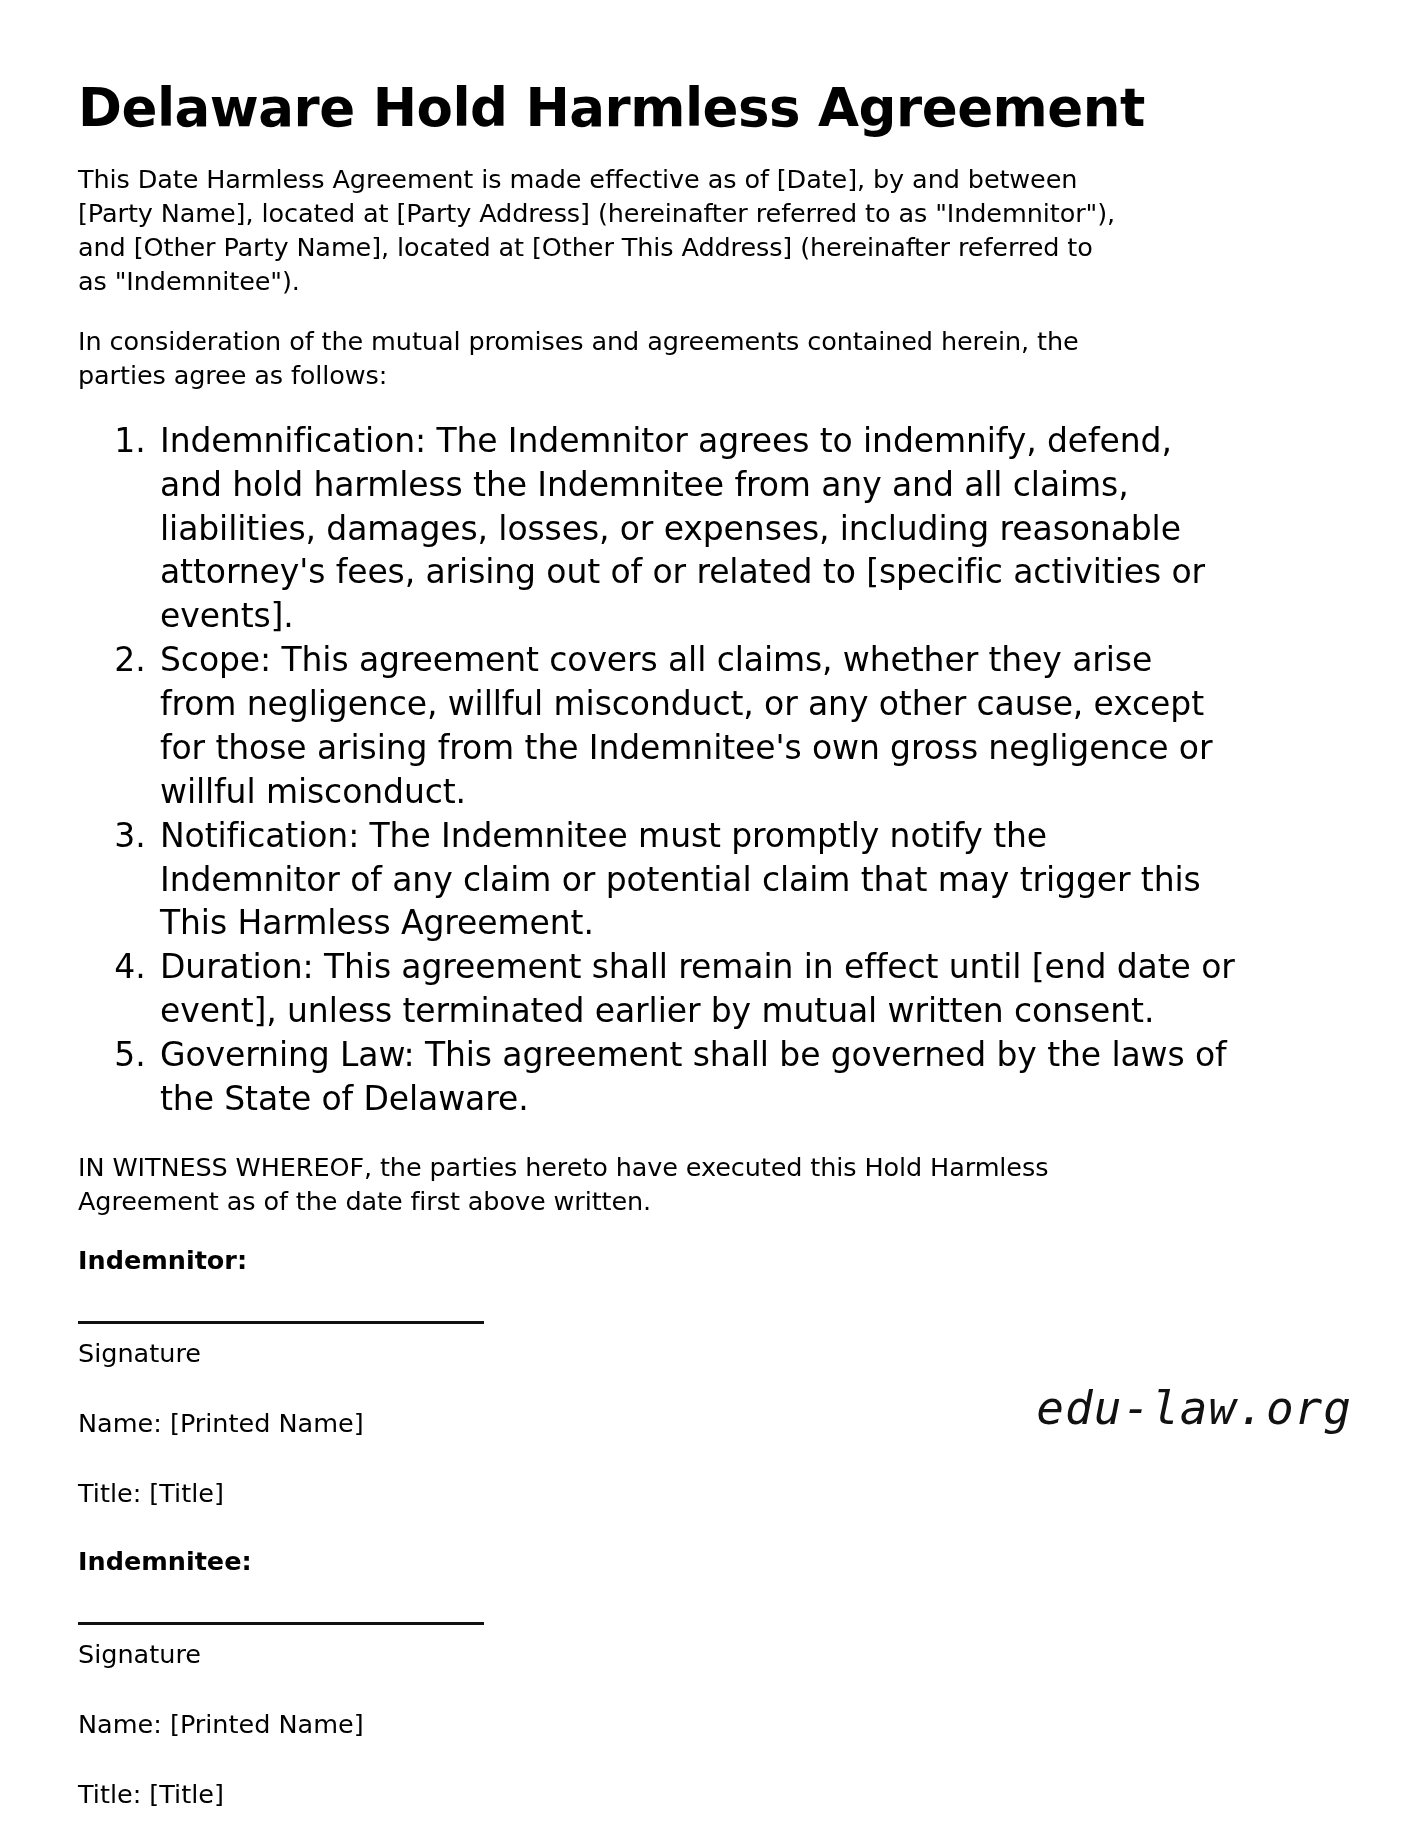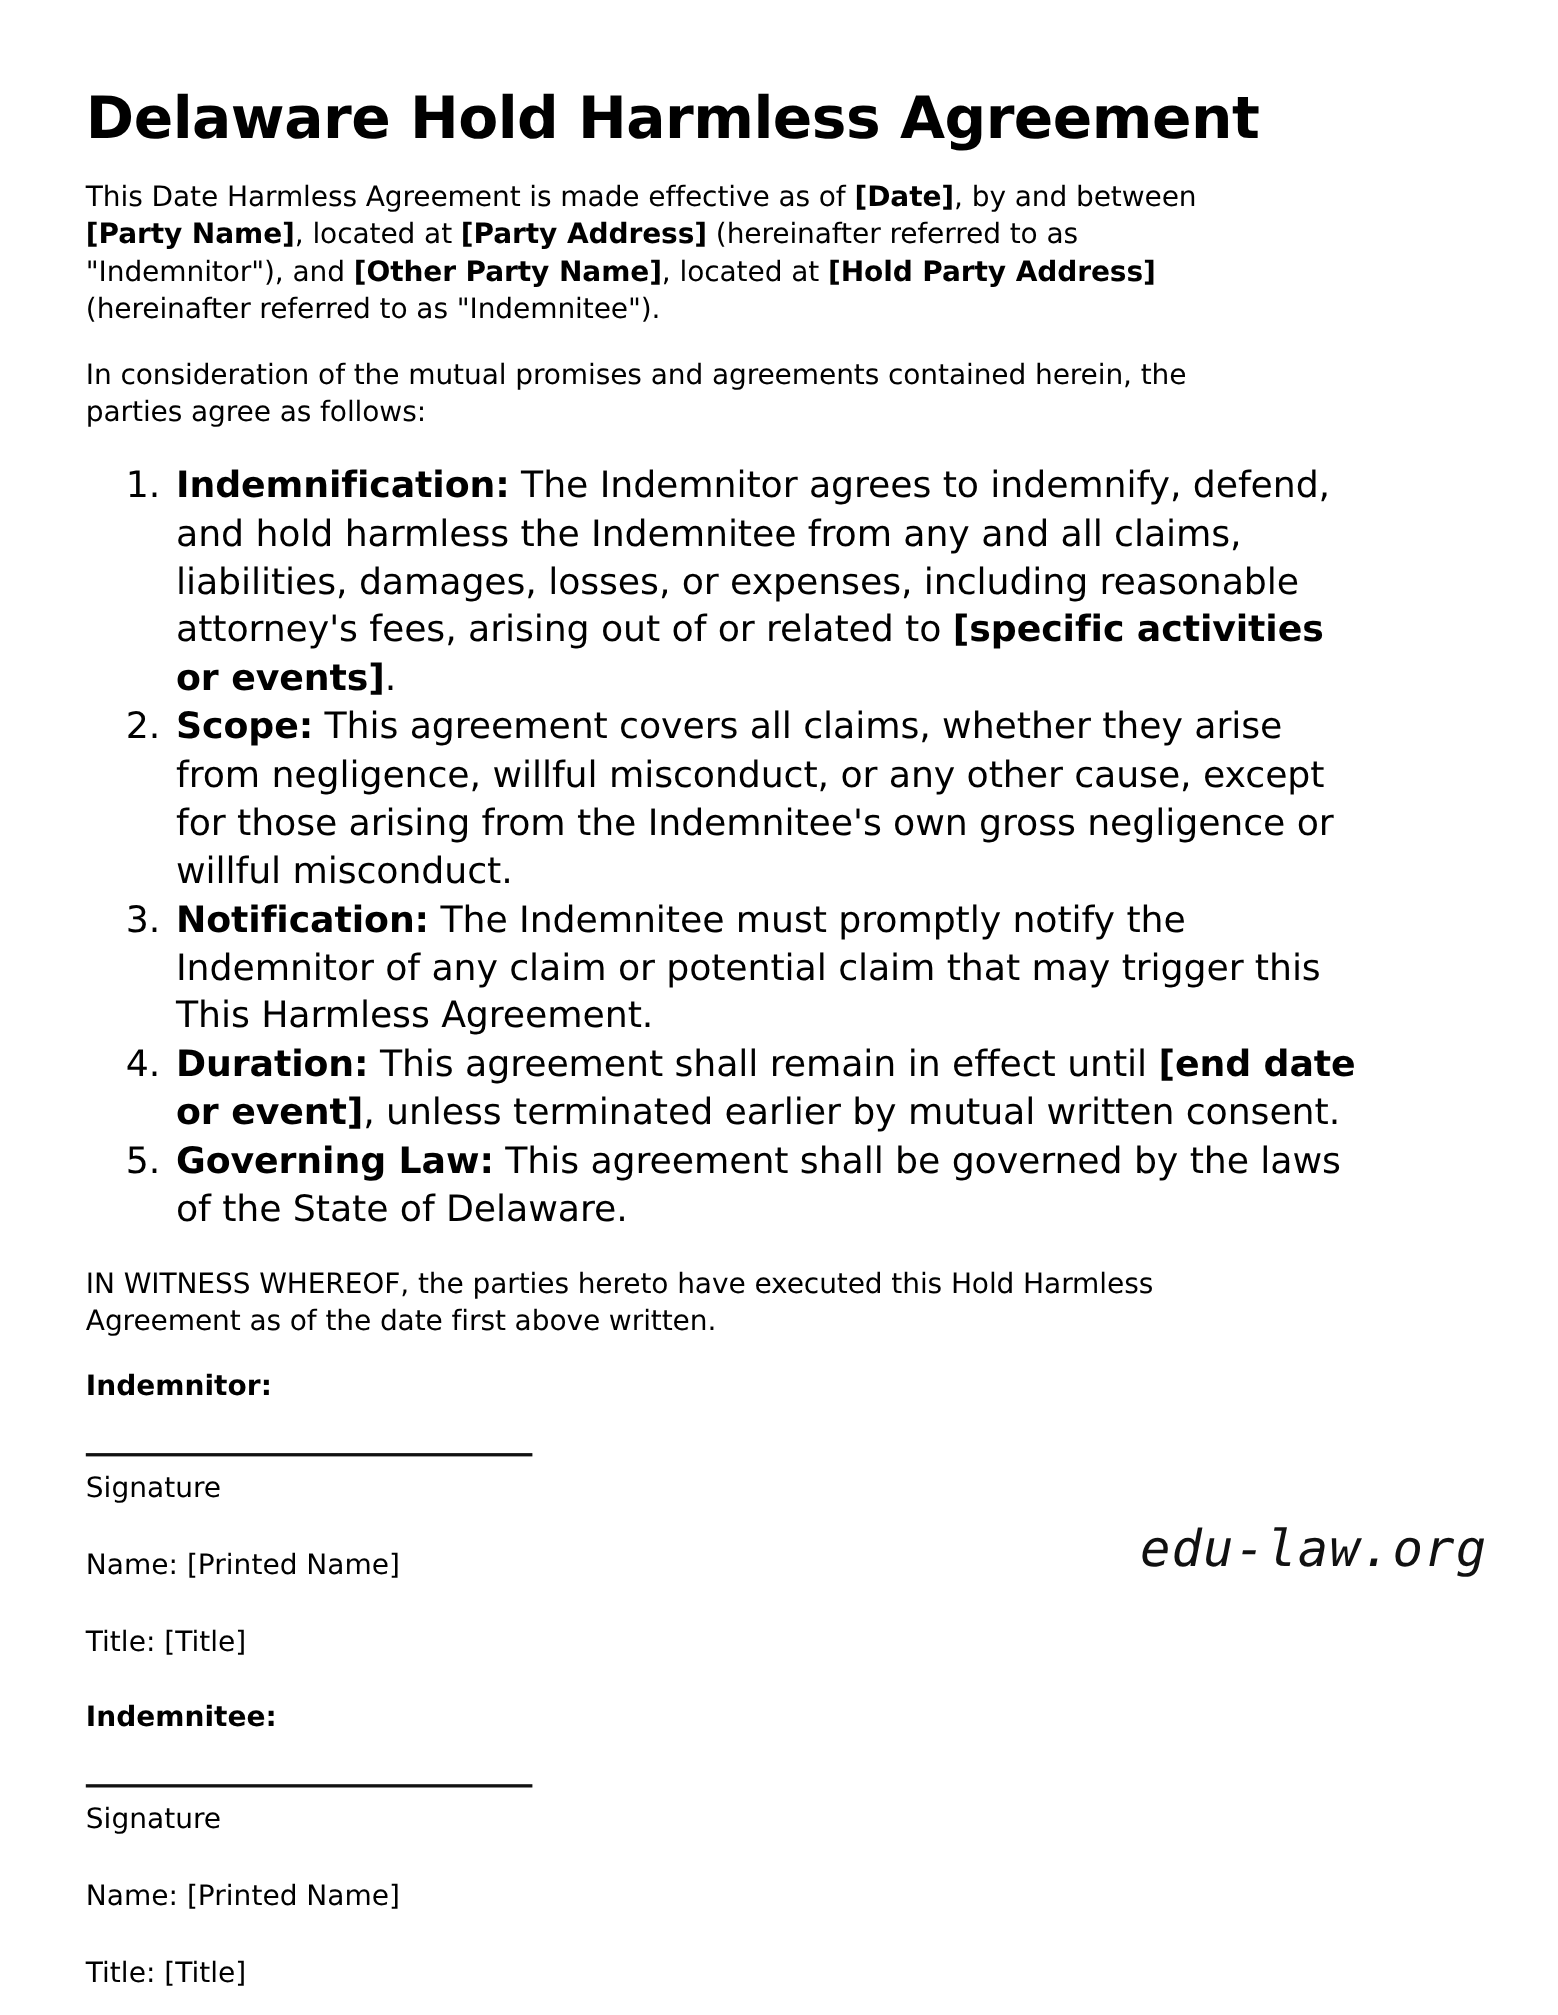--- a/index.html
+++ b/index.html
@@ -46,21 +46,21 @@
     line-height: 1.33;
     margin: 0 0 30px 0;
     padding-left: 78px;
     max-width: 1080px;
     letter-spacing: -0.1px;
   }
   ol.clauses > li {
     margin-bottom: 0px;
     padding-left: 4px;
   }
-  b, strong { font-weight: bold; }
+  b, strong { font-weight: normal; }
   .sig-block {
     margin-top: 6px;
   }
   .sig-heading {
     font-size: 25.5px;
     font-weight: bold;
     margin: 0 0 46px 0;
   }
   .sig-line {
     width: 406px;
@@ -86,21 +86,21 @@
     font-style: italic;
   }
 </style>
 </head>
 <body>
 
 <div class="page">
 
   <h1 class="doc-title">Delaware Hold Harmless Agreement</h1>
 
-  <p class="body-text"><span>This Date Harmless Agreement is made effective as of </span><b>[Date]</b><span>, by and between </span><b>[Party Name]</b><span>, located at </span><b>[Party Address]</b><span> (hereinafter referred to as "Indemnitor"), and </span><b>[Other Party Name]</b><span>, located at </span><b>[Hold Party Address]</b><span> (hereinafter referred to as "Indemnitee").</span></p>
+  <p class="body-text"><span>This Date Harmless Agreement is made effective as of </span><b>[Date]</b><span>, by and between </span><b>[Party Name]</b><span>, located at </span><b>[Party Address]</b><span> (hereinafter referred to as "Indemnitor"), and </span><b>[Other Party Name]</b><span>, located at </span><b>[Other This Address]</b><span> (hereinafter referred to as "Indemnitee").</span></p>
 
   <p class="body-text tight">In consideration of the mutual promises and agreements contained herein, the parties agree as follows:</p>
 
   <ol class="clauses">
       <li><b>Indemnification:</b><span> The Indemnitor agrees to indemnify, defend, and hold harmless the Indemnitee from any and all claims, liabilities, damages, losses, or expenses, including reasonable attorney's fees, arising out of or related to </span><b>[specific activities or events]</b><span>.</span></li>
       <li><b>Scope:</b><span> This agreement covers all claims, whether they arise from negligence, willful misconduct, or any other cause, except for those arising from the Indemnitee's own gross negligence or willful misconduct.</span></li>
       <li><b>Notification:</b><span> The Indemnitee must promptly notify the Indemnitor of any claim or potential claim that may trigger this This Harmless Agreement.</span></li>
       <li><b>Duration:</b><span> This agreement shall remain in effect until </span><b>[end date or event]</b><span>, unless terminated earlier by mutual written consent.</span></li>
       <li><b>Governing Law:</b><span> This agreement shall be governed by the laws of the State of Delaware.</span></li>
     </ol>

